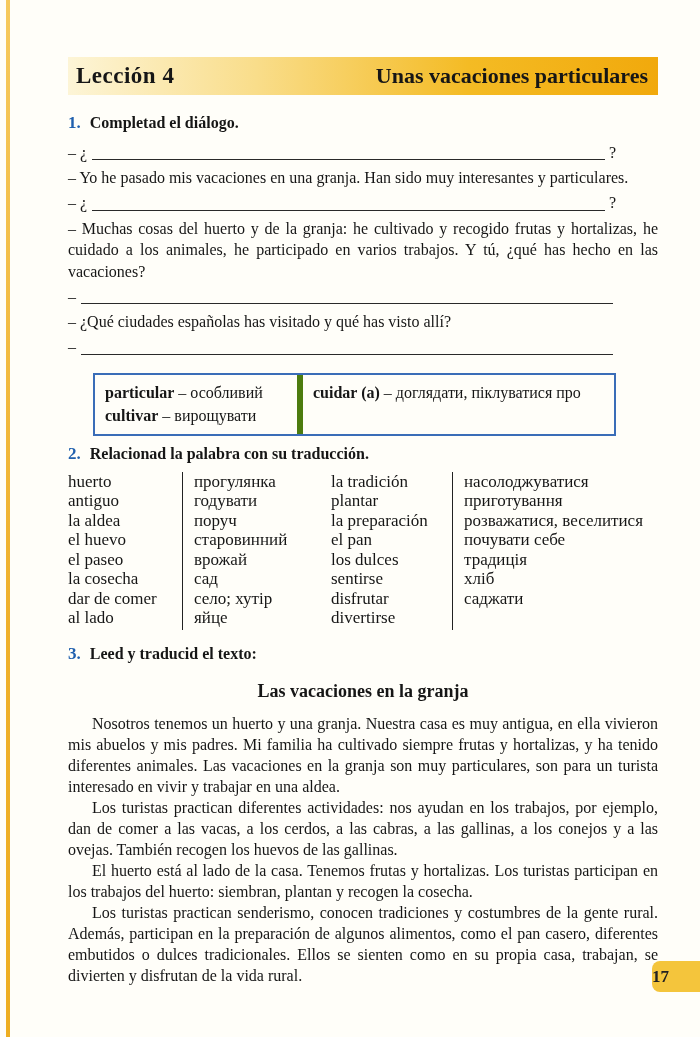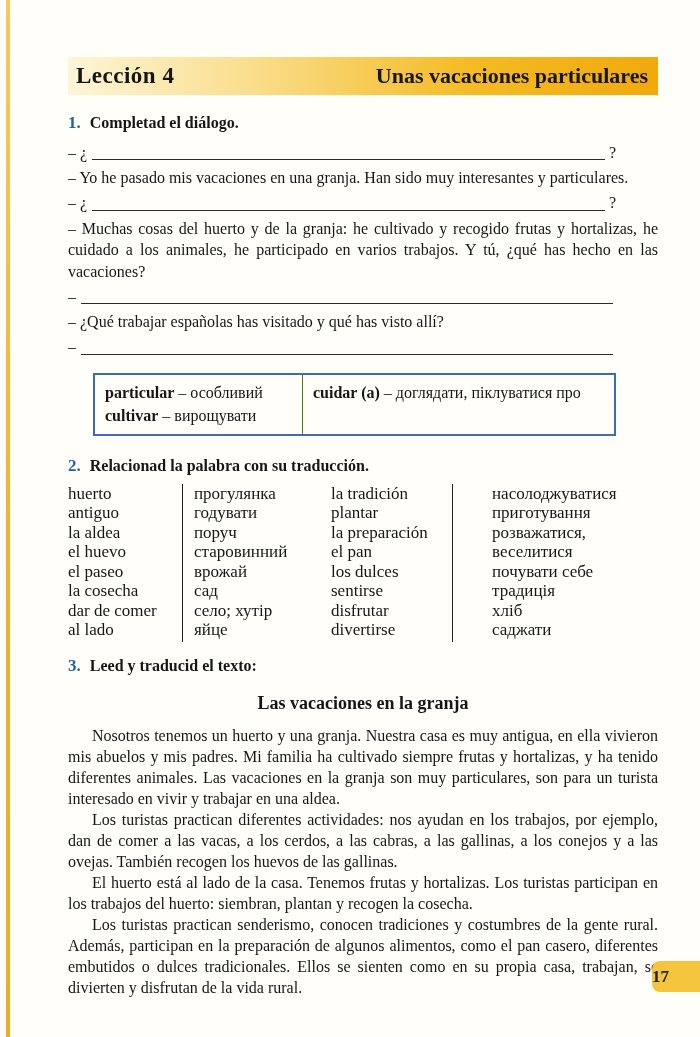--- a/index.html
+++ b/index.html
@@ -36,29 +36,29 @@
   .dlg-row .blank { flex:1; border-bottom:1px solid #2a2a2a; margin:0 3px 3px 5px; }
   .dlg-row .suffix { margin-left:1px; }
   .dlg-text { text-align:justify; margin:1px 0 3px; }
 
   
   .vocab-box {
     display:flex; width:523px; margin:15px 0 0 25px;
     border:2px solid #3a6db8; font-size:16px;
   }
   .vocab-col { padding:6px 10px 7px; }
-  .vocab-col.left  { width:208px; border-right:1px solid #4d7c0f; }
+  .vocab-col.left  { width:208px; border-right:6px solid #4d7c0f; }
   .vocab-col.right { flex:1; }
   .vocab-entry { line-height:23px; white-space:nowrap; }
   .vocab-entry b { font-weight:bold; }
 
   
   .match { display:flex; font-size:17px; line-height:19.5px; margin-top:4px; }
   .pair1 { display:flex; width:263px; }
-  .pair2 { display:flex; flex:1;gap:28px; }
+  .pair2 { display:flex; flex:1; }
   .mcol  { padding-bottom:2px; }
   .c1 { width:115px; border-right:1px solid #222; }
   .c3 { width:122px; border-right:1px solid #222; }
   .c2, .c4 { padding-left:11px; flex:1; }
 
   
   .text-title { text-align:center; font-weight:bold; font-size:18px; margin:17px 0 11px; }
   .body-par { text-align:justify; text-indent:24px; font-size:16px; line-height:21px; }
 
   
@@ -95,38 +95,38 @@
     <div class="dlg-row">
       <span>– ¿</span>
       <span class="blank"></span>
       <span class="suffix">?</span>
     </div>
     <p class="dlg-text">– Muchas cosas del huerto y de la granja: he cultivado y recogido frutas y hortalizas, he cuidado a los animales, he participado en varios trabajos. Y tú, ¿qué has hecho en las vacaciones?</p>
     <div class="dlg-row">
       <span>–</span>
       <span class="blank"></span>
     </div>
-    <p class="dlg-text">– ¿Qué trabajar españolas has visitado y qué has visto allí?</p>
+    <p class="dlg-text">– ¿Qué ciudades españolas has visitado y qué has visto allí?</p>
     <div class="dlg-row">
       <span>–</span>
       <span class="blank"></span>
     </div>
   </div>
 
   <div class="vocab-box">
     <div class="vocab-col left">
       <div class="vocab-entry"><b>particular</b> <span>– особливий</span></div>
       <div class="vocab-entry"><b>cultivar</b> <span>– вирощувати</span></div>
     </div>
     <div class="vocab-col right">
       <div class="vocab-entry"><b>cuidar (a)</b> <span>– доглядати, піклуватися про</span></div>
     </div>
   </div>
 
-  <div class="ex-head" style="margin-top:20px;">
+  <div class="ex-head" style="margin-top:8px;">
     <span class="ex-num">2.</span><span>Relacionad la palabra con su traducción.</span>
   </div>
 
   <div class="match">
     <div class="pair1">
       <div class="mcol c1">
         <div>huerto</div>
         <div>antiguo</div>
         <div>la aldea</div>
         <div>el huevo</div>

